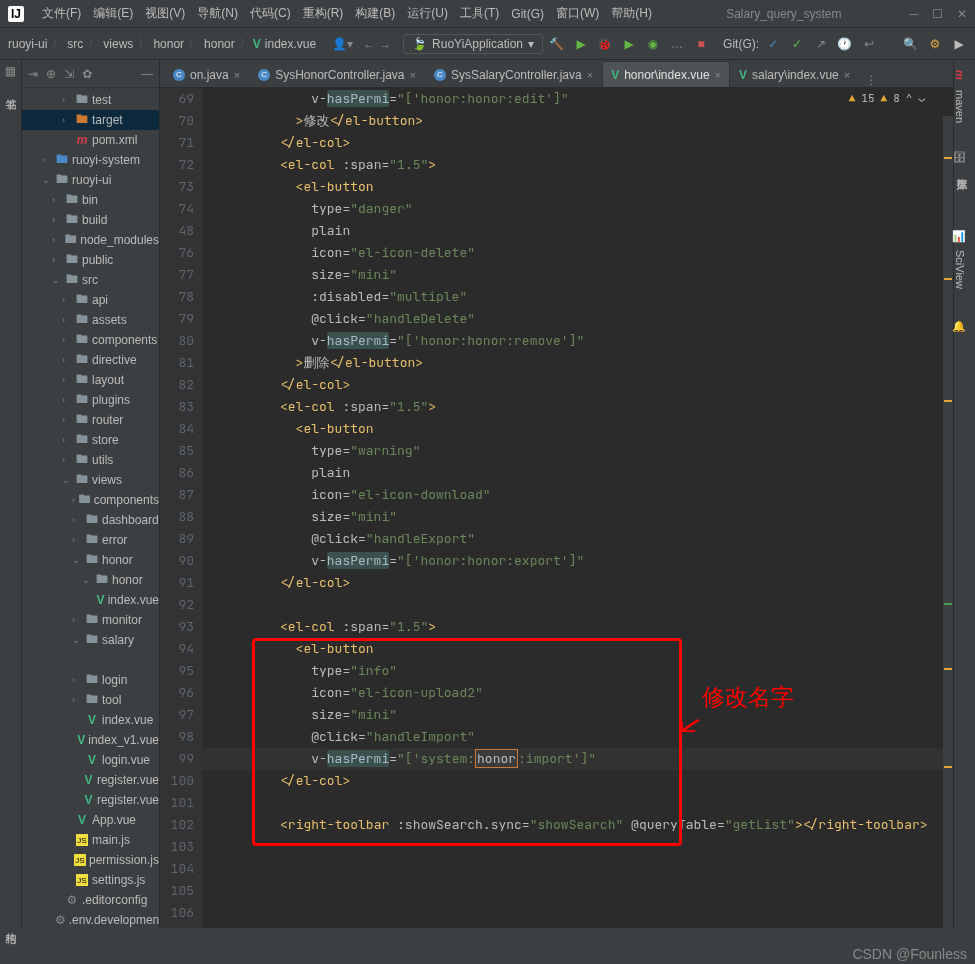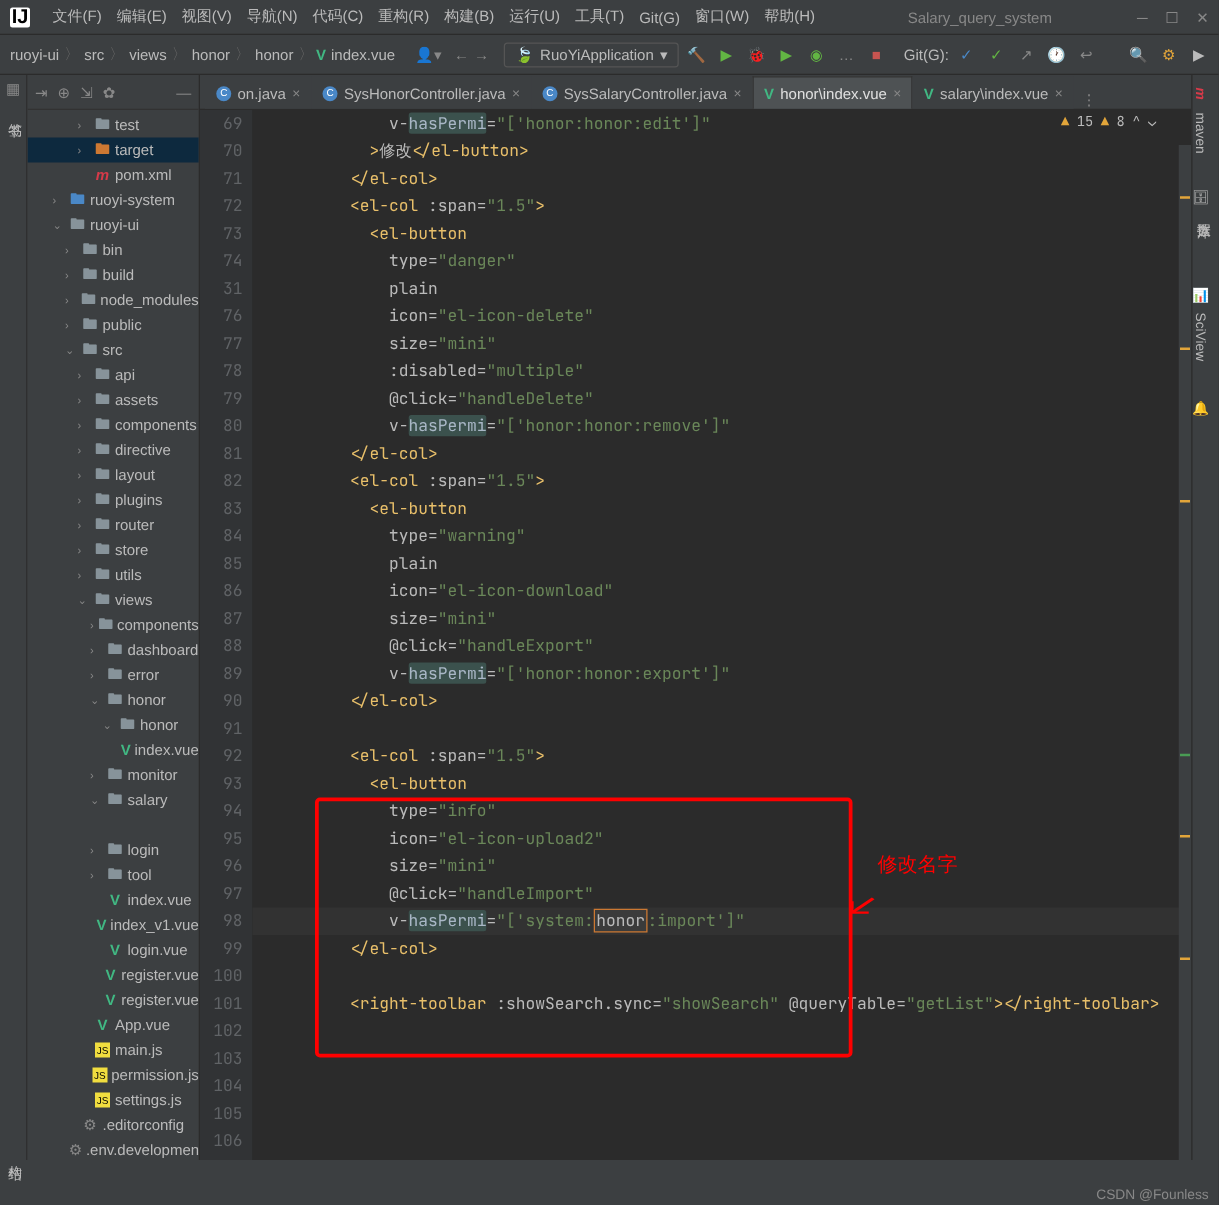--- a/index.html
+++ b/index.html
@@ -1,18 +1,18 @@
 <!DOCTYPE html>
 <html><head>
 <meta charset="utf-8">
 <style>
 *{margin:0;padding:0;box-sizing:border-box}
 body{font-family:"Microsoft YaHei",Arial,sans-serif;font-size:12px;background:#3c3f41;color:#bbb;width:975px;height:964px;overflow:hidden;position:relative}
 .titlebar{height:28px;background:#3c3f41;display:flex;align-items:center;padding:0 8px;border-bottom:1px solid #2b2b2b}
-.titlebar .logo{width:16px;height:16px;background:#fff;color:#000;display:flex;align-items:center;justify-content:center;font-weight:bold;font-size:16px;border-radius:2px;margin-right:12px}
+.titlebar .logo{width:16px;height:16px;background:#fff;color:#000;display:flex;align-items:center;justify-content:center;font-weight:bold;font-size:12px;border-radius:2px;margin-right:12px}
 .titlebar .menu-item{padding:0 6px;color:#bbb;cursor:pointer}
 .titlebar .project-name{flex:1;text-align:center;color:#888}
 .win-controls{display:flex;gap:14px;color:#888}
 .toolbar{height:32px;background:#3c3f41;display:flex;align-items:center;padding:0 6px;gap:4px;border-bottom:1px solid #2b2b2b}
 .breadcrumb{display:flex;align-items:center;gap:2px}
 .breadcrumb .crumb{color:#bbb;padding:0 2px}
 .breadcrumb .sep{color:#666}
 .run-config{background:#3c3f41;border:1px solid #555;border-radius:3px;padding:2px 8px;display:flex;align-items:center;gap:5px;color:#bbb;margin-left:8px}
 .run-config .leaf{color:#62b543}
 .tb-icon{width:20px;height:20px;display:flex;align-items:center;justify-content:center;cursor:pointer}
@@ -44,31 +44,31 @@
 .gutter .ln{height:22px;line-height:22px}
 .code{flex:1;background:#2b2b2b;position:relative}
 .code-line{height:22px;line-height:22px;white-space:pre}
 .code-line.hl{background:#323232}
 .c-tag{color:#e8bf6a}
 .c-attr{color:#bababa}
 .c-str{color:#6a8759}
 .c-hp{background:#3b514d;color:#a9b7c6;border-radius:2px}
 .c-hp2{border:1px solid #cc7832;background:#3b3b3b;padding:0 1px}
 .red-box{position:absolute;border:3px solid #ff0000;border-radius:4px;pointer-events:none}
-.red-text{position:absolute;color:#ff0000;font-size:16px;font-family:"Microsoft YaHei"}
+.red-text{position:absolute;color:#ff0000;font-size:23px;font-family:"Microsoft YaHei"}
 .red-arrow{position:absolute;color:#ff0000;font-size:24px}
 .inspect-bar{position:absolute;top:3px;right:28px;display:flex;align-items:center;gap:6px;color:#bbb;font-size:11px;z-index:5}
 .inspect-bar .warn{color:#e2a53a}
 .right-gutter{width:22px;background:#3c3f41;border-left:1px solid #2b2b2b;position:relative}
 .right-gutter .vtext2{writing-mode:vertical-lr;color:#bbb;font-size:11px;position:absolute}
 .minimap{position:absolute;right:0;top:28px;bottom:0;width:10px;background:#3c3f41}
 .minimap .mark{position:absolute;right:1px;width:8px;height:2px}
 .bread2{height:20px;background:#3c3f41;border-top:1px solid #2b2b2b;display:flex;align-items:center;padding:0 8px;gap:4px;color:#bbb;font-size:11px}
 .bread2 .sep{color:#666}
-.watermark{position:absolute;bottom:2px;right:8px;color:#888;font-size:11px}
+.watermark{position:absolute;bottom:2px;right:8px;color:#888;font-size:14px}
 </style>
 </head>
 <body>
 
 <div class="titlebar">
   <div class="logo">IJ</div>
   <span class="menu-item">文件(F)</span>
   <span class="menu-item">编辑(E)</span>
   <span class="menu-item">视图(V)</span>
   <span class="menu-item">导航(N)</span>
@@ -472,21 +472,21 @@
         <span style="padding: 0px 6px; color: rgb(136, 136, 136);"> ⋮</span>
       </div>
     <div class="editor">
       <div class="gutter" id="gutter">
           <div class="ln">69</div>
           <div class="ln">70</div>
           <div class="ln">71</div>
           <div class="ln">72</div>
           <div class="ln">73</div>
           <div class="ln">74</div>
-          <div class="ln">31</div>
+          <div class="ln">48</div>
           <div class="ln">76</div>
           <div class="ln">77</div>
           <div class="ln">78</div>
           <div class="ln">79</div>
           <div class="ln">80</div>
           <div class="ln">81</div>
           <div class="ln">82</div>
           <div class="ln">83</div>
           <div class="ln">84</div>
           <div class="ln">85</div>
@@ -526,20 +526,21 @@
           <div class="code-line">          <span class="c-tag"><span class="c-tag">&lt;</span>/el-col<span class="c-tag">&gt;</span></span></div>
           <div class="code-line">          <span class="c-tag"><span class="c-tag">&lt;</span>el-col</span> <span class="c-attr">:span</span>=<span class="c-str">"1.5"</span><span class="c-tag"><span class="c-tag">&gt;</span></span></div>
           <div class="code-line">            <span class="c-tag"><span class="c-tag">&lt;</span>el-button</span></div>
           <div class="code-line">              <span class="c-attr">type</span>=<span class="c-str">"danger"</span></div>
           <div class="code-line">              <span class="c-attr">plain</span></div>
           <div class="code-line">              <span class="c-attr">icon</span>=<span class="c-str">"el-icon-delete"</span></div>
           <div class="code-line">              <span class="c-attr">size</span>=<span class="c-str">"mini"</span></div>
           <div class="code-line">              <span class="c-attr">:disabled</span>=<span class="c-str">"multiple"</span></div>
           <div class="code-line">              <span class="c-attr">@click</span>=<span class="c-str">"handleDelete"</span></div>
           <div class="code-line">              v-<span class="c-hp">hasPermi</span>=<span class="c-str">"['honor:honor:remove']"</span></div>
+          <div class="code-line">            <span class="c-tag"><span class="c-tag">&gt;</span></span>删除<span class="c-tag"><span class="c-tag">&lt;</span>/el-button<span class="c-tag">&gt;</span></span></div>
           <div class="code-line">          <span class="c-tag"><span class="c-tag">&lt;</span>/el-col<span class="c-tag">&gt;</span></span></div>
           <div class="code-line">          <span class="c-tag"><span class="c-tag">&lt;</span>el-col</span> <span class="c-attr">:span</span>=<span class="c-str">"1.5"</span><span class="c-tag"><span class="c-tag">&gt;</span></span></div>
           <div class="code-line">            <span class="c-tag"><span class="c-tag">&lt;</span>el-button</span></div>
           <div class="code-line">              <span class="c-attr">type</span>=<span class="c-str">"warning"</span></div>
           <div class="code-line">              <span class="c-attr">plain</span></div>
           <div class="code-line">              <span class="c-attr">icon</span>=<span class="c-str">"el-icon-download"</span></div>
           <div class="code-line">              <span class="c-attr">size</span>=<span class="c-str">"mini"</span></div>
           <div class="code-line">              <span class="c-attr">@click</span>=<span class="c-str">"handleExport"</span></div>
           <div class="code-line">              v-<span class="c-hp">hasPermi</span>=<span class="c-str">"['honor:honor:export']"</span></div>
           <div class="code-line">          <span class="c-tag"><span class="c-tag">&lt;</span>/el-col<span class="c-tag">&gt;</span></span></div>

